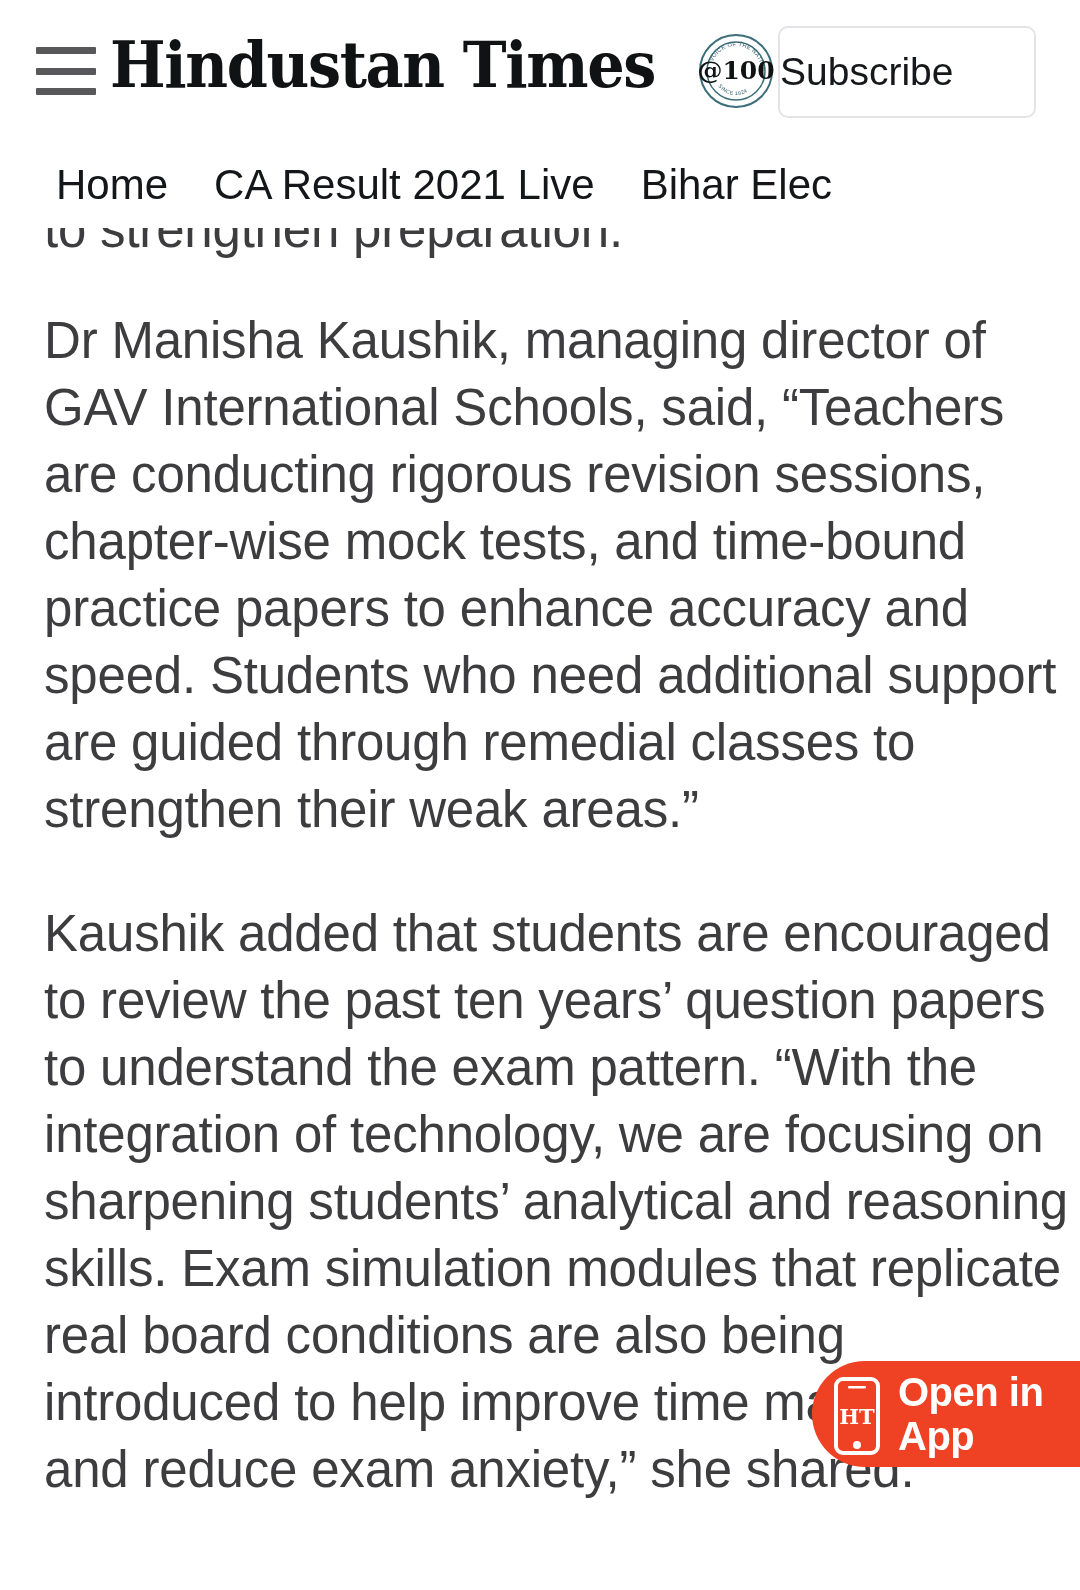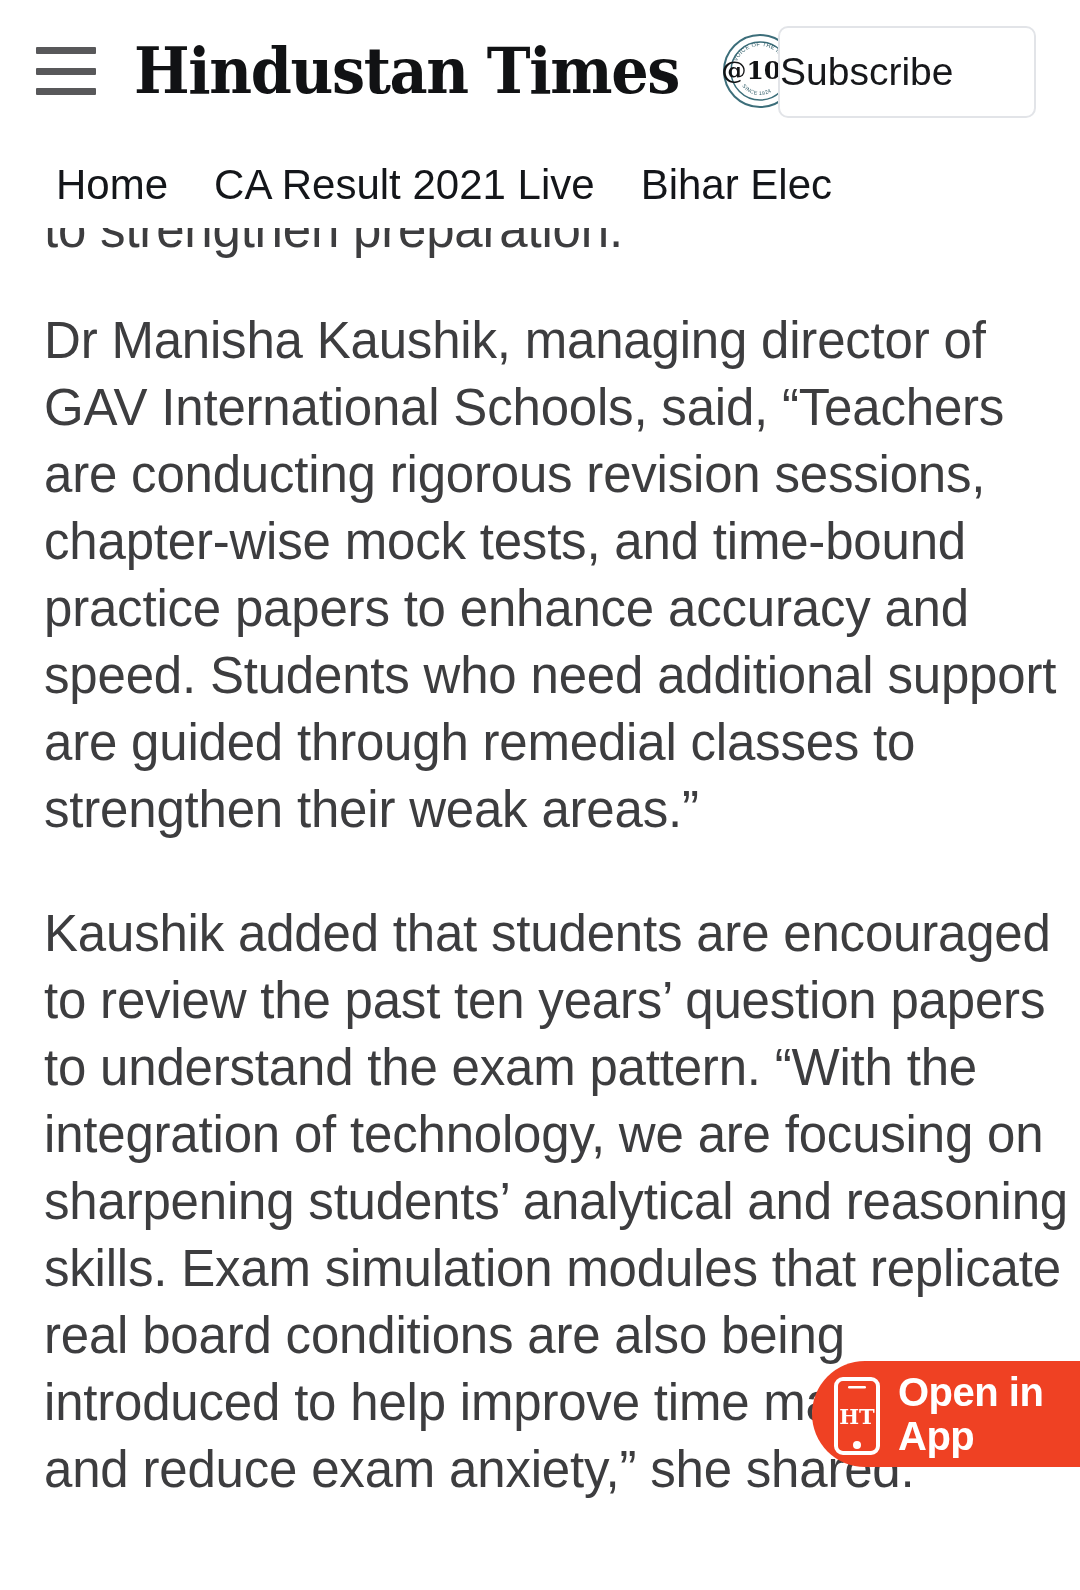--- a/index.html
+++ b/index.html
@@ -84,23 +84,22 @@
   .hamburger span {
     display: block;
     width: 60px;
     height: 7px;
     background: #58585a;
     border-radius: 1px;
   }
 
   
   .masthead {
-    margin-left: 38px;
-    display: flex;
-    align-items: center;
+    margin-left: 14px;
+    display: flex;
     flex: 0 0 auto;
     cursor: pointer;
   }
   .masthead-word {
     font-family: "DejaVu Serif", serif;
     font-weight: 700;
     font-size: 64px;
     line-height: 64px;
     color: #111214;
     letter-spacing: -1.5px;

